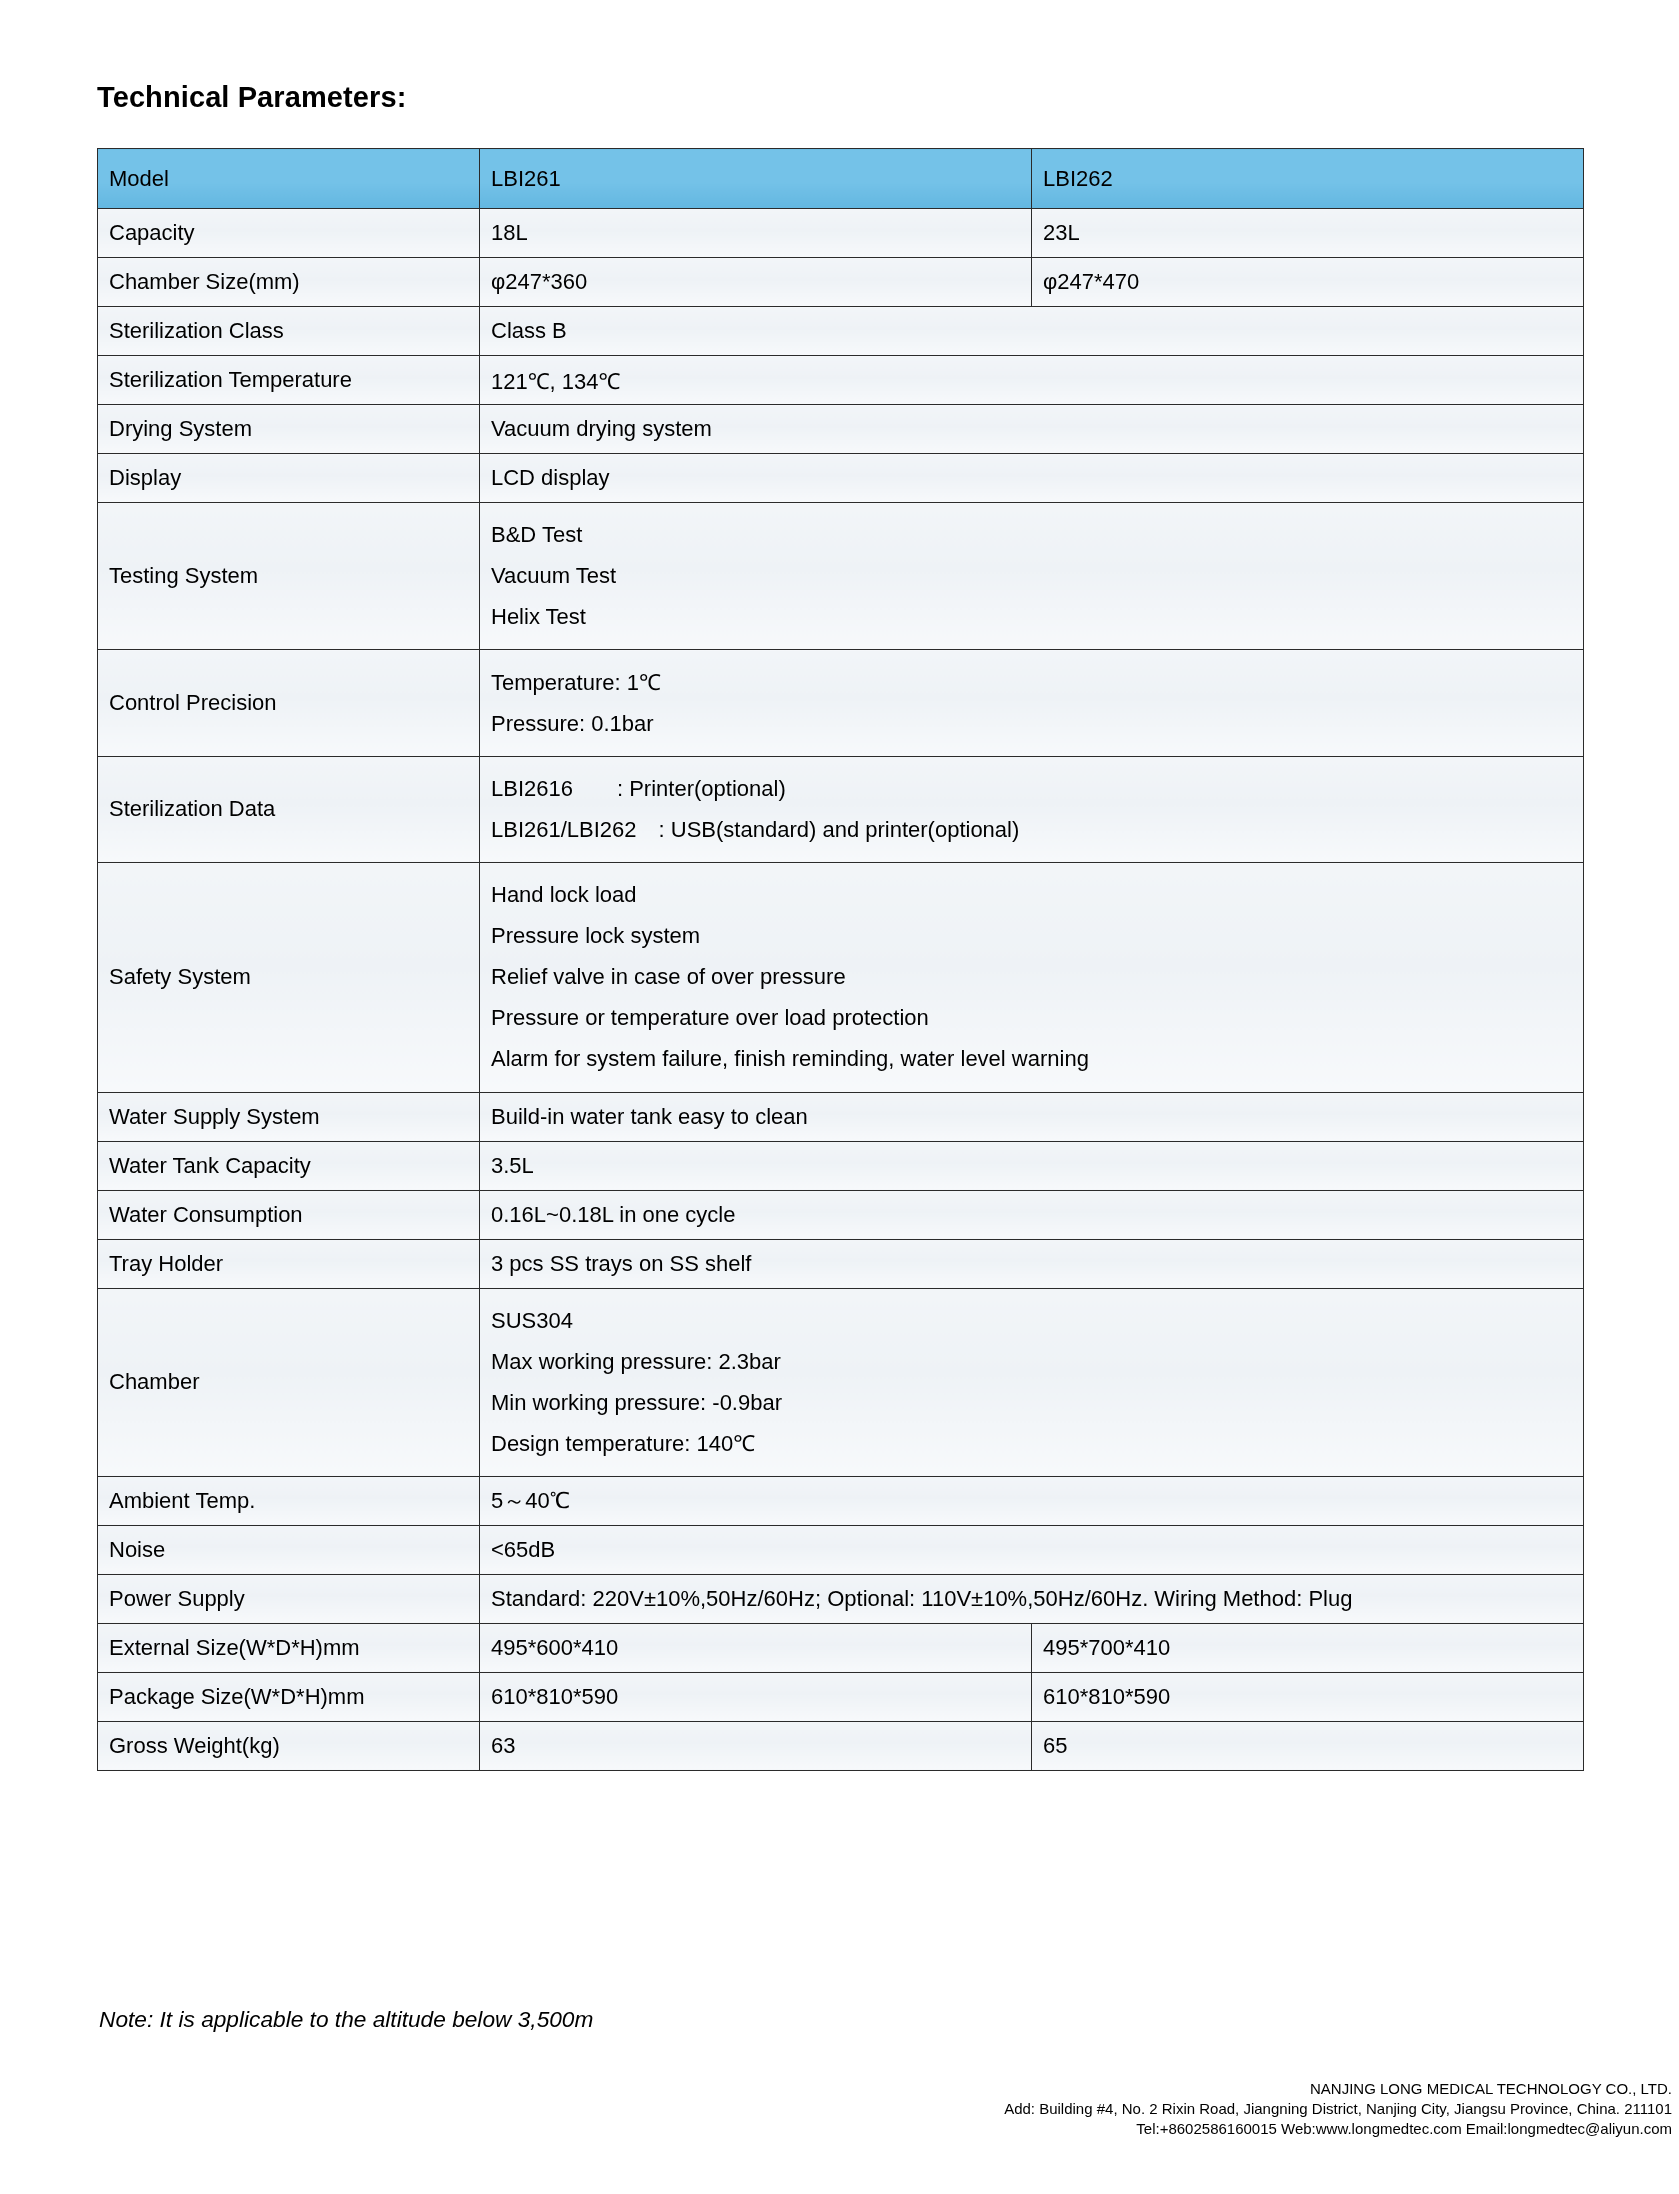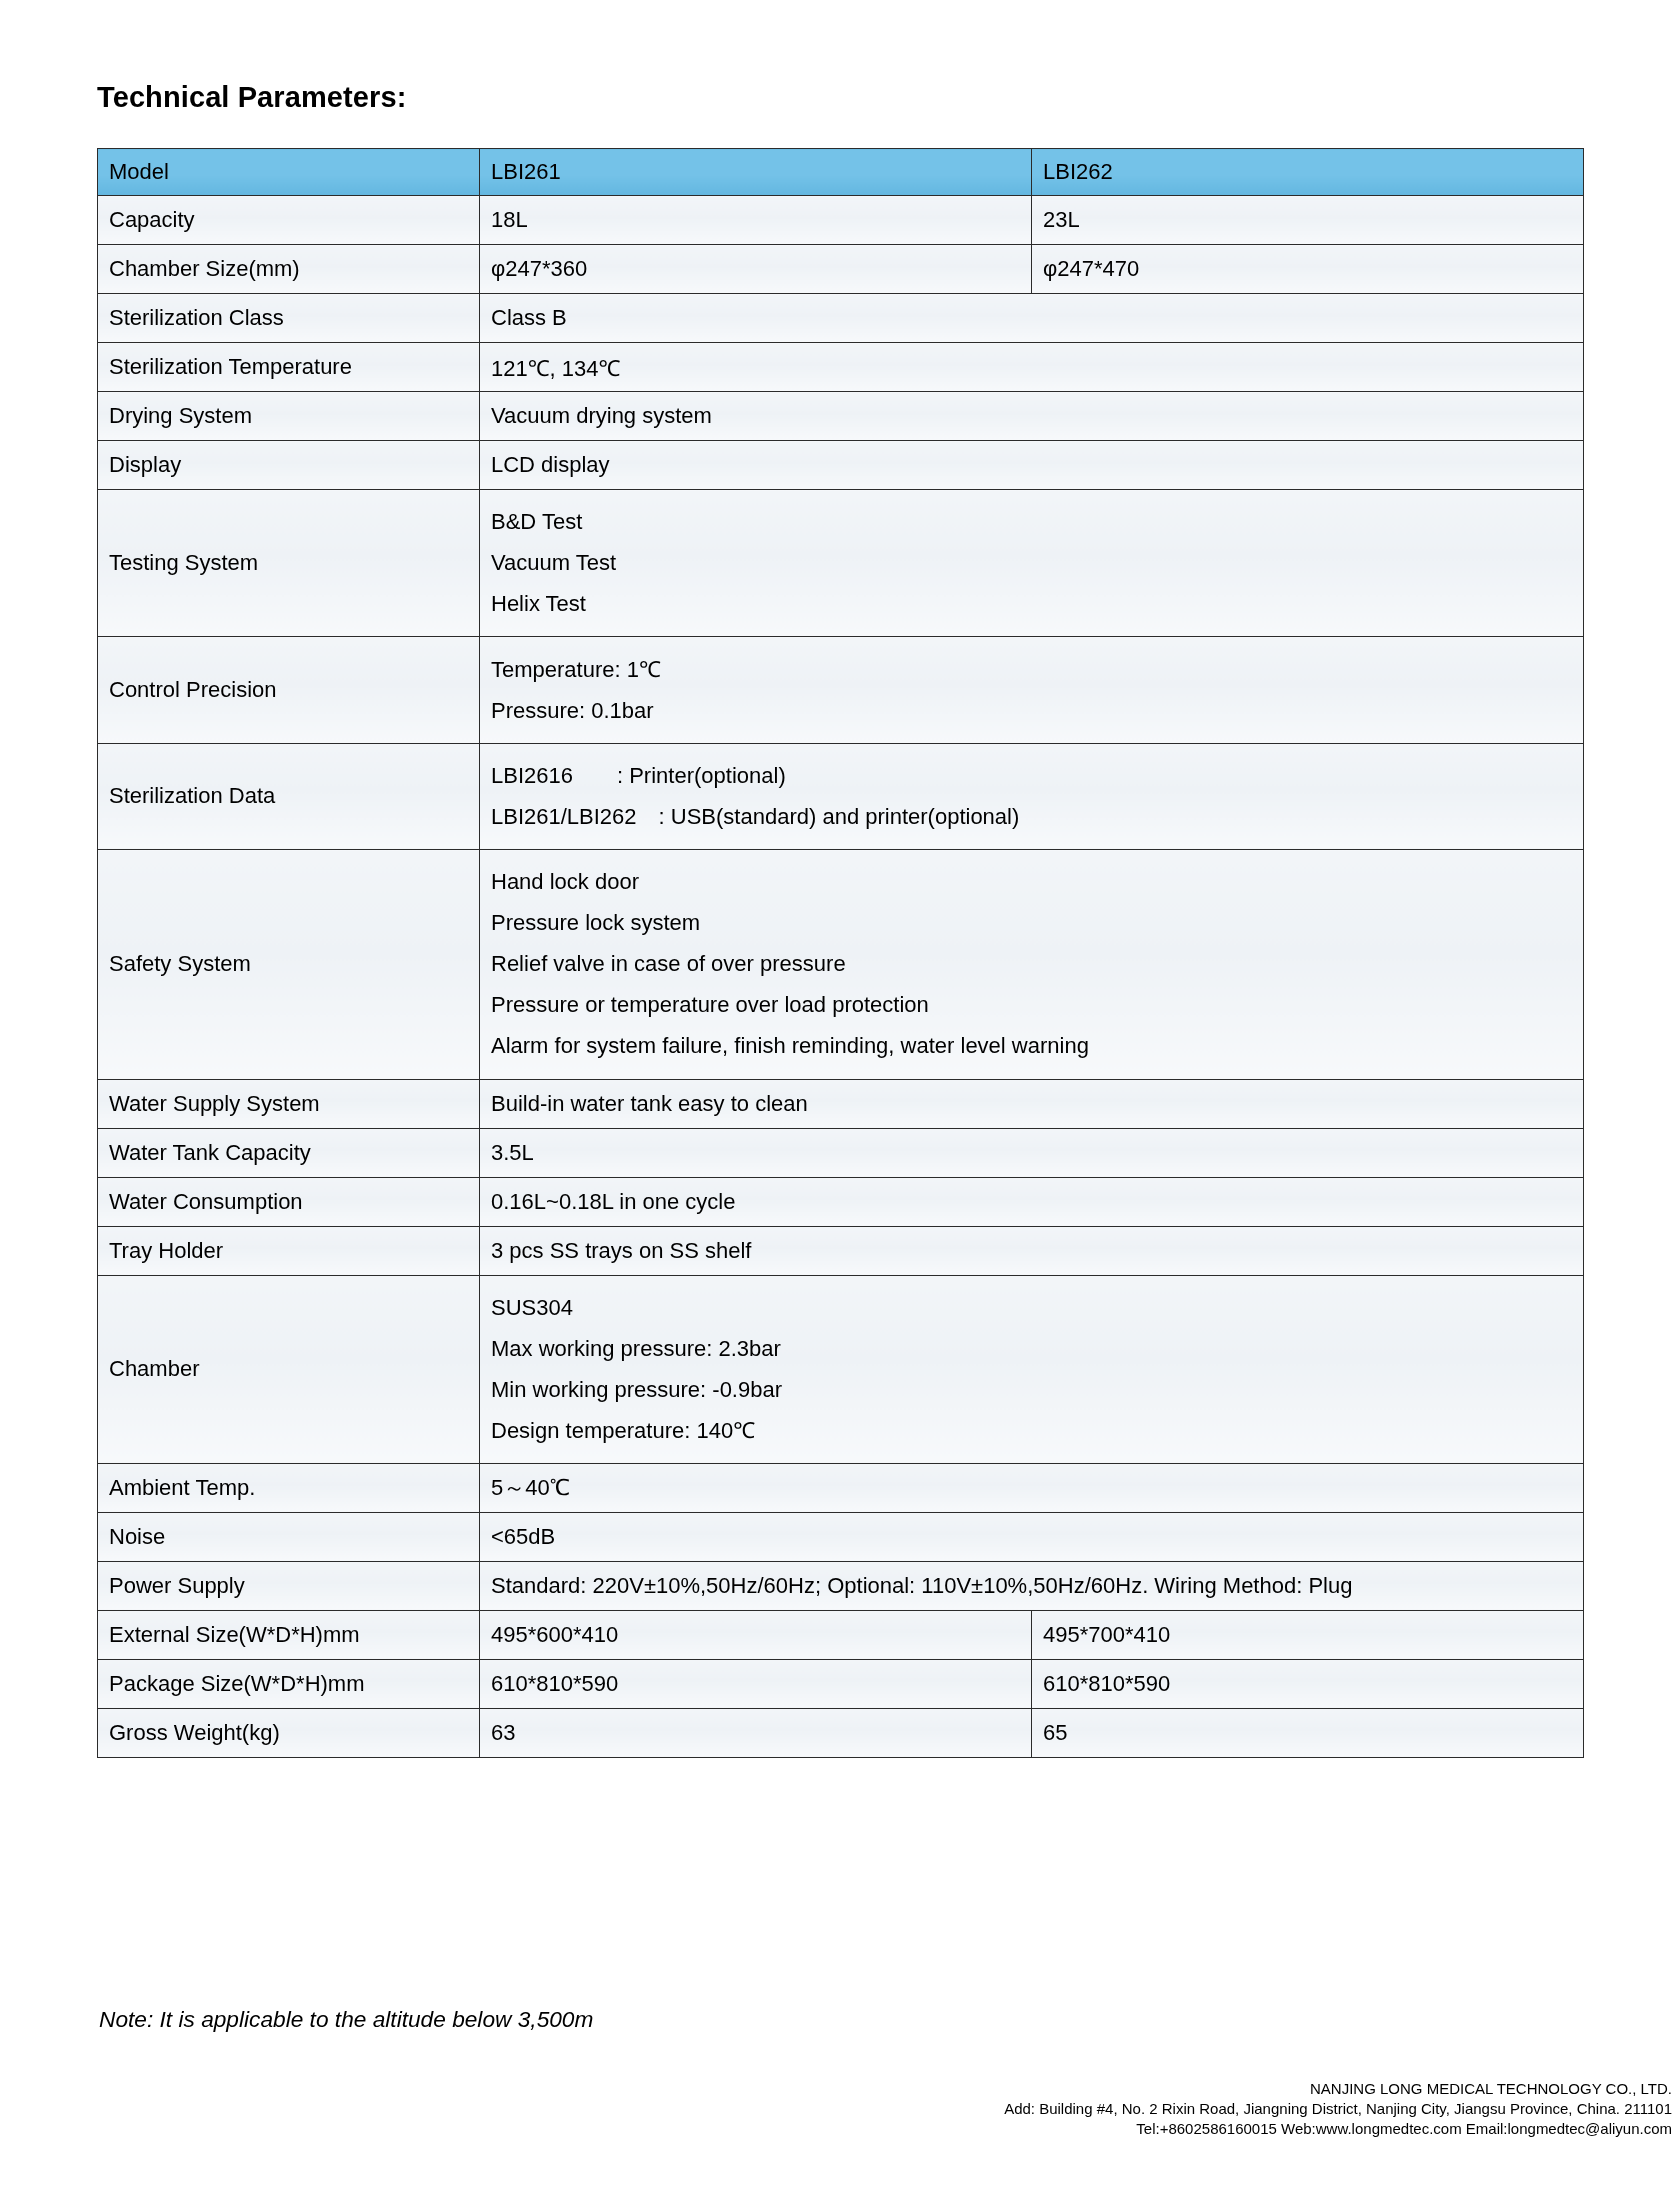--- a/index.html
+++ b/index.html
@@ -56,21 +56,21 @@
     padding: 0 11px;
     vertical-align: middle;
     text-align: left;
     font-weight: normal;
     background: linear-gradient(180deg, #f2f5f8 0%, #eef2f6 45%, #f7f9fb 100%);
     box-sizing: border-box;
   }
 
   table.spec thead th {
     background: linear-gradient(180deg, #74c2e8 0%, #74c2e8 55%, #63b7e0 100%);
-    height: 47px;
+    height: 60px;
     font-size: 22px;
   }
 
   .row-1l { height: 49px; }
 
   .stack {
     display: block;
     padding: 11.7px 0;
   }
   .stack .line {
@@ -174,21 +174,21 @@
             <span class="stack">
               <span class="line">LBI2616　　: Printer(optional)</span>
               <span class="line">LBI261/LBI262　: USB(standard) and printer(optional)</span>
             </span>
           </td>
         </tr>
         <tr class="multi">
           <td class="nowrap">Safety System</td>
           <td colspan="2">
             <span class="stack">
-              <span class="line">Hand lock door</span>
+              <span class="line">Hand lock load</span>
               <span class="line">Pressure lock system</span>
               <span class="line">Relief valve in case of over pressure</span>
               <span class="line">Pressure or temperature over load protection</span>
               <span class="line">Alarm for system failure, finish reminding, water level warning</span>
             </span>
           </td>
         </tr>
         <tr class="row-1l">
           <td class="nowrap row-1l-cell">Water Supply System</td>
           <td colspan="2" class="nowrap row-1l-cell">Build-in water tank easy to clean</td>

